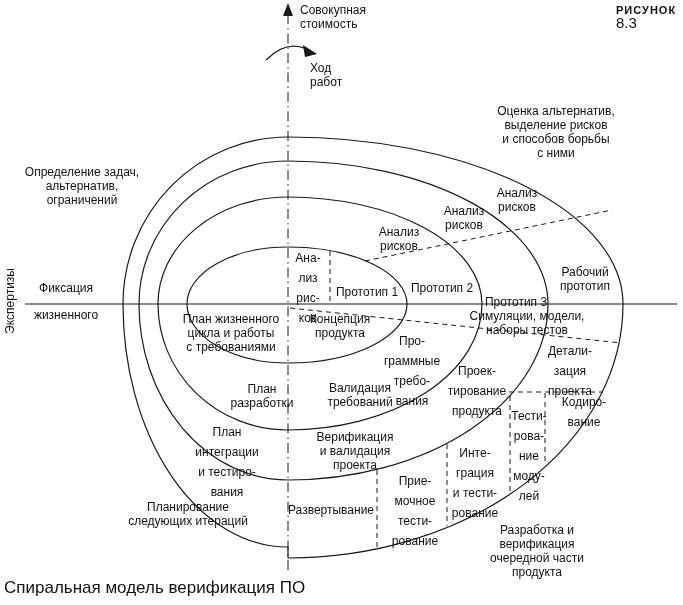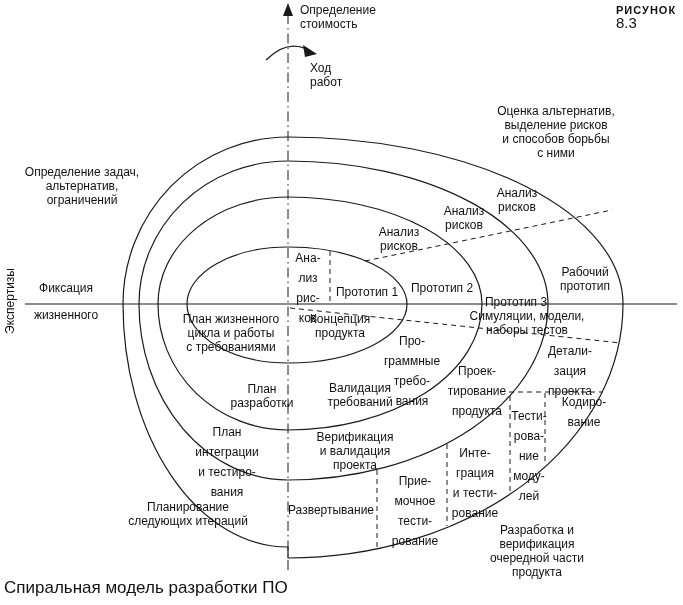--- a/index.html
+++ b/index.html
@@ -43,21 +43,21 @@
       <path d="M 545 393 V 464"></path>
       <path d="M 447 444 V 526"></path>
       <path d="M 377 470 V 548"></path>
     </g>
     <g fill="#1a1a1a" stroke="none">
       <path d="M 288 3 L 283 16 L 293 16 Z"></path>
       <path d="M 317 54 L 303 45 L 305 57 Z"></path>
     </g>
   </svg>
 
-  <div class="lbl left" style="left:300px;top:3px;">Определение
+  <div class="lbl left" style="left:300px;top:3px;">Совокупная
 стоимость</div>
   <div class="lbl left" style="left:310px;top:61px;">Ход
 работ</div>
   <div class="lbl rot" style="left:10px;top:301px;">Экспертизы</div>
   <div class="lbl" style="left:66px;top:281px;">Фиксация</div>
   <div class="lbl" style="left:66px;top:308px;">жизненного</div>
 
   <div class="lbl left figlbl" style="left:616px;top:3px;">РИСУНОК</div>
   <div class="lbl left fignum" style="left:616px;top:16px;">8.3</div>
 
@@ -128,14 +128,14 @@
   <div class="lbl tight" style="left:475px;top:443px;">Инте-
 грация
 и тести-
 рование</div>
   <div class="lbl tight" style="left:415px;top:471px;">Прие-
 мочное
 тести-
 рование</div>
   <div class="lbl" style="left:331px;top:503px;">Развертывание</div>
 
-  <div class="lbl left caption" style="left:4px;top:578px;">Спиральная модель разработки ПО</div>
+  <div class="lbl left caption" style="left:4px;top:578px;">Спиральная модель верификация ПО</div>
 </div>
 
 </body></html>

